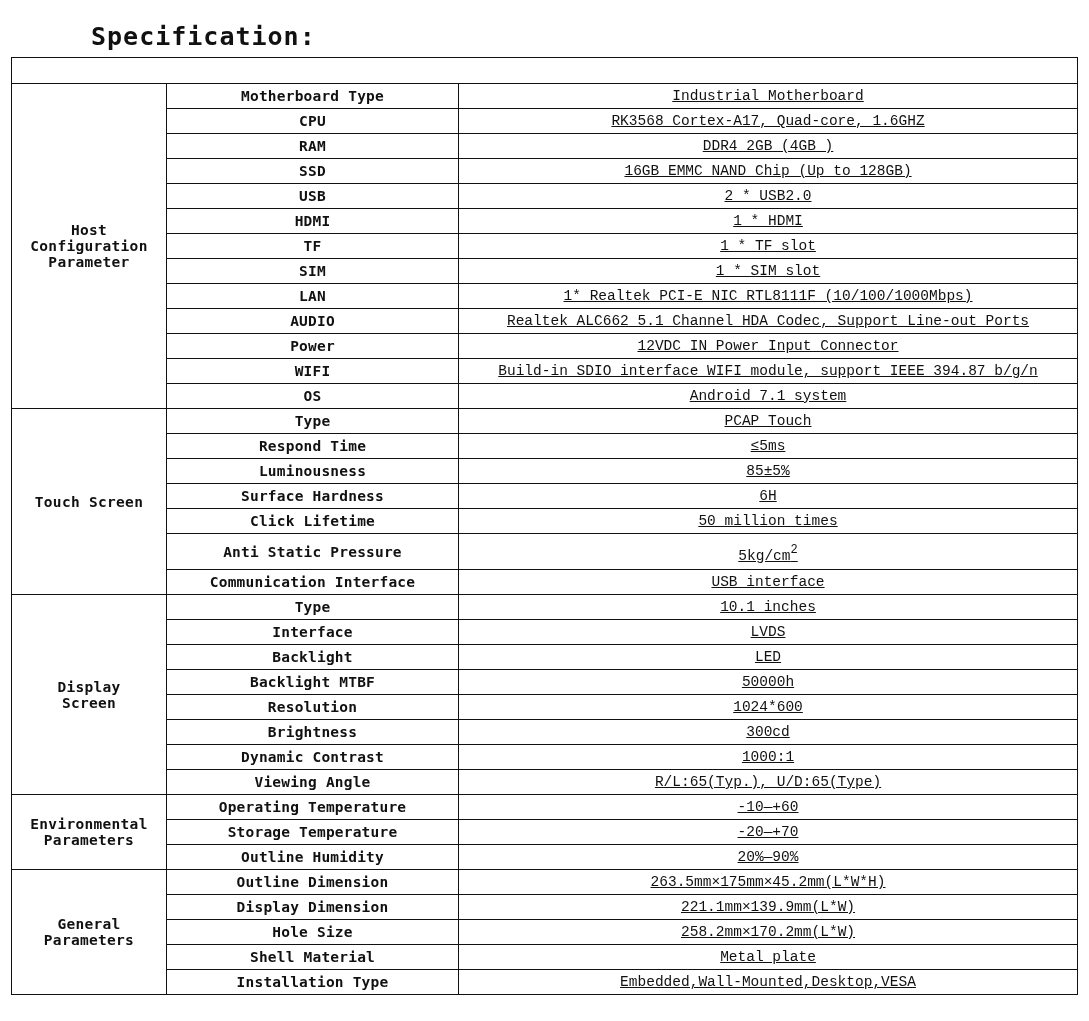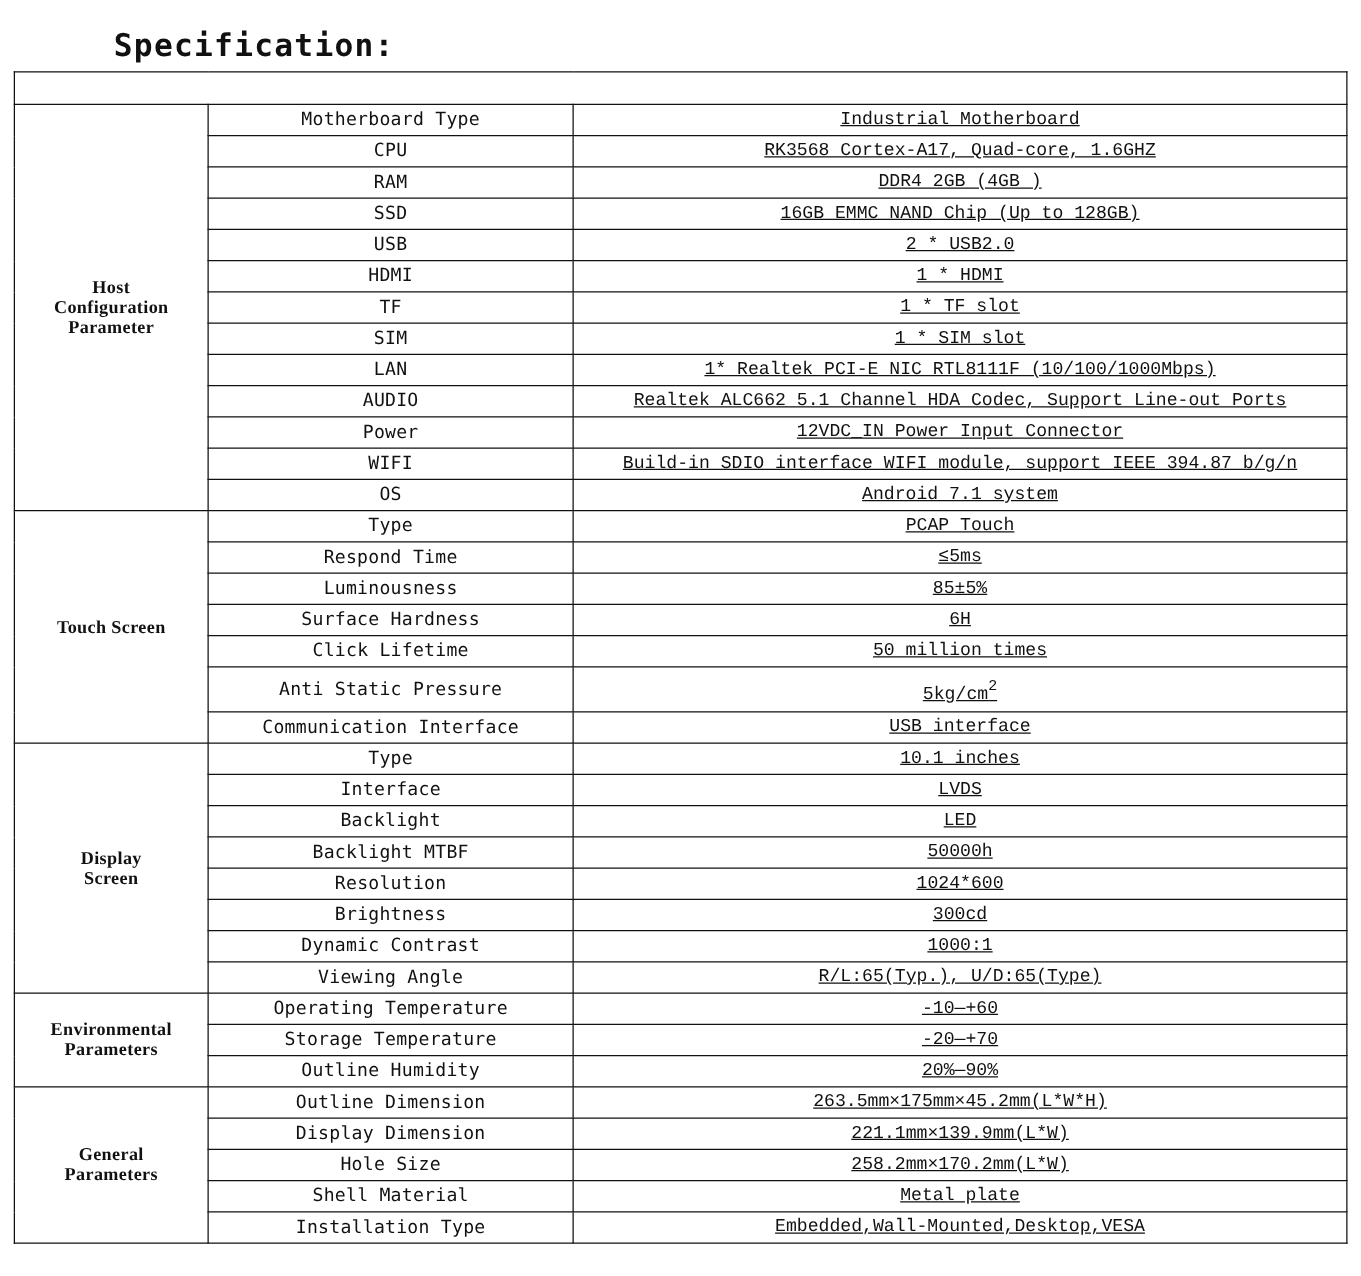--- a/index.html
+++ b/index.html
@@ -46,24 +46,23 @@
   }
   td.blank-header {
     height: 25px;
   }
   td.group {
     font-weight: bold;
     font-size: 15.5px;
     line-height: 25px;
     white-space: normal;
     letter-spacing: 0.3px;
-    font-family: Liberation Serif, serif;
   }
   td.key {
-    font-weight: normal;
+    font-weight: bold;
     font-size: 15px;
     letter-spacing: 0.2px;
   }
   td.val {
     font-size: 14.5px;
     font-family: "Liberation Mono", "DejaVu Sans Mono", monospace;
     text-decoration: underline;
   }
   tr.r { height: 25px; }
   tr.tall { height: 36px; }

